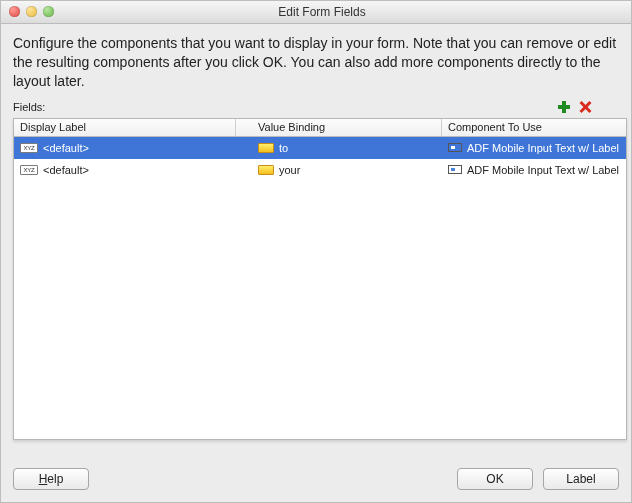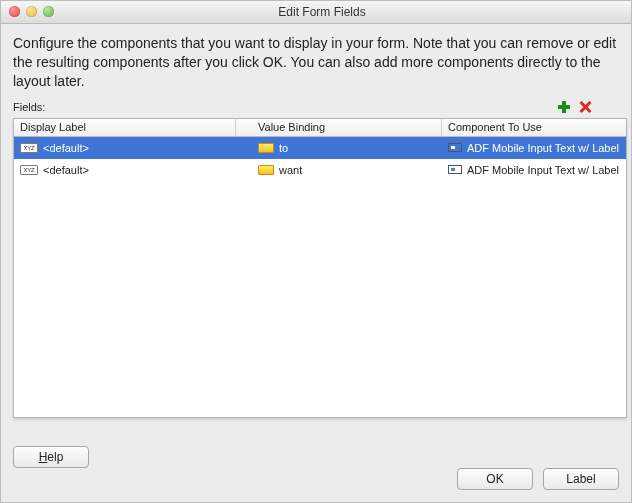--- a/index.html
+++ b/index.html
@@ -194,21 +194,20 @@
     width: 18px; height: 18px;
     display: flex; align-items: center; justify-content: center;
   }
 
   .spacer { height: 18px; }
 
   .footer {
     display: flex;
     align-items: flex-start;
     padding: 10px 12px 12px 12px;
-    flex-direction: column;
   }
   .btn {
     min-width: 76px;
     height: 22px;
     background: linear-gradient(#fefefe,#e9e9e9);
     border: 1px solid #a6a6a6;
     border-radius: 4px;
     font-size: 12px;
     color: #222;
     display: inline-flex;
@@ -284,21 +283,21 @@
             <div class="td c1">
               <span class="cell-ic">
                 <span class="xyz-ic">XYZ</span>
               </span>
               <span>&lt;default&gt;</span>
             </div>
             <div class="td c2">
               <span class="cell-ic">
                 <span class="chip-ic"></span>
               </span>
-              <span>want</span>
+              <span>your</span>
             </div>
             <div class="td c3">
               <span class="cell-ic">
                 <span class="comp-ic"></span>
               </span>
               <span>ADF Mobile Input Text w/ Label</span>
             </div>
           </div>
         </div>
     </div>

